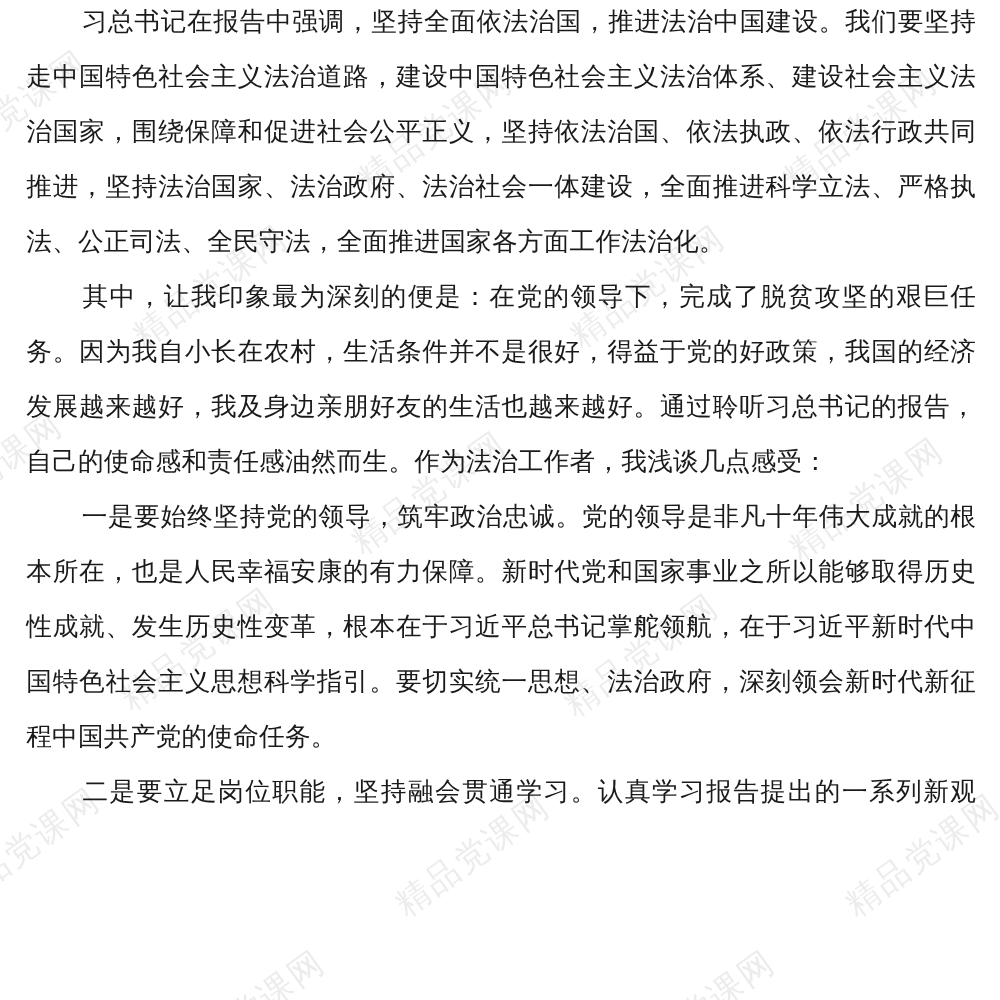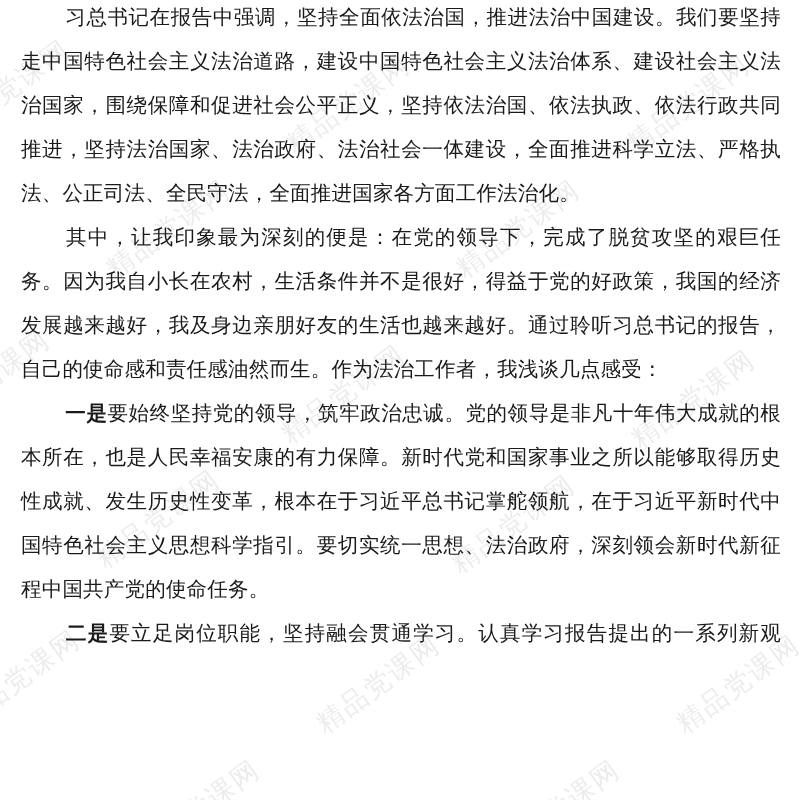--- a/index.html
+++ b/index.html
@@ -67,21 +67,21 @@
     text-justify: inter-character;
     text-align-last: left;
     font-family: "DejaVu Serif", "Liberation Serif", serif;
   }
   .para .ind {
     display: inline-block;
     width: 44px;
   }
   .para b,
   .para .bold {
-    font-weight: 700;
+    font-weight: 400;
   }
 
   
   #p1 { top: -26px; }
   #p2 { top: 194px; }
   #p3 { top: 370px; }
   #p4 { top: 590px; }
   #p5 { top: 766px; }
 
   #p5 {

